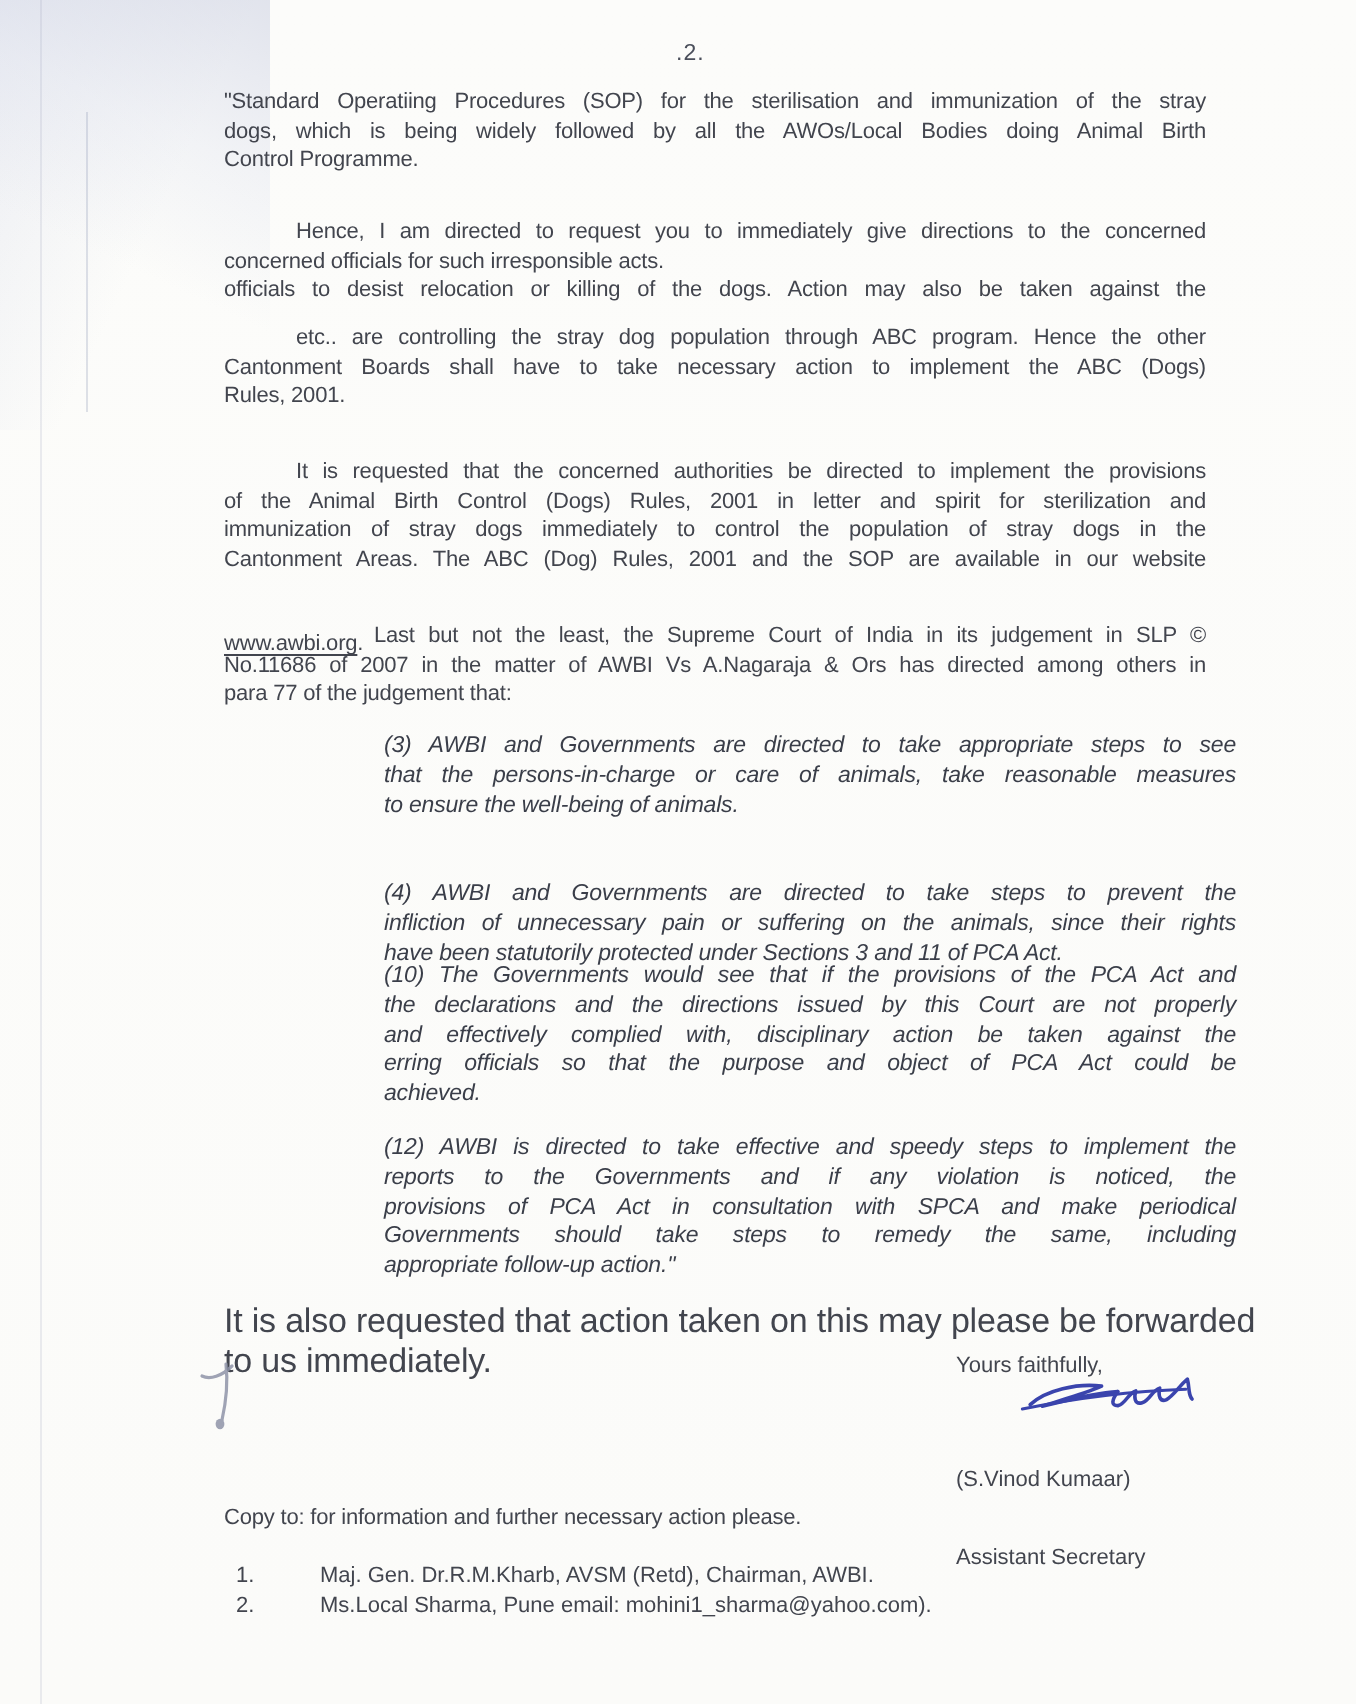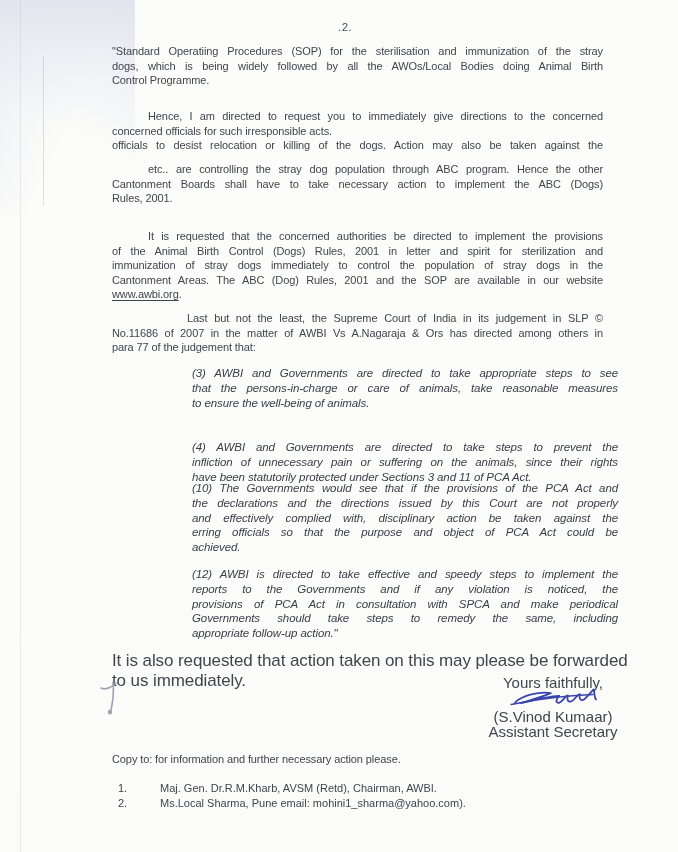--- a/index.html
+++ b/index.html
@@ -40,32 +40,32 @@
     position: absolute; left: 148px; width: 426px;
     font-style: italic;
     font-size: 11.5px; line-height: 14.8px; letter-spacing: -0.1px;
     color: #3a3e49;
     margin-left: 44px;
   }
   .ln { white-space: nowrap; text-align: justify; text-align-last: justify; text-justify: inter-word; }
   .ln.last { text-align-last: left; }
   .ind36 .ln:first-child { text-indent: 36px; }
   .ind75 .ln:first-child { text-indent: 75px; }
-  .linkline { white-space: nowrap; }
+  .linkline { white-space: nowrap; margin-top: 28px; }
   .weblink { text-decoration: underline; text-underline-offset: 2px; }
   .closing {
     position: absolute; left: 112px; top: 651px; width: 520px;
     font-size: 17px; letter-spacing: -0.1px;
   }
   .signoff {
     position: absolute; left: 478px; top: 676px; width: 150px;
-    text-align: center; font-size: 15px; line-height: 14px;
+    text-align: left; font-size: 11px; line-height: 14px;
   }
   .signoff .sig-svg { display: block; margin: -4px auto -3px auto; transform: rotate(-2deg); }
-  .signoff .name, .signoff .title { line-height: 15.3px; }
+  .signoff .name, .signoff .title { line-height: 15.3px; margin-top: 24px; }
   .copy-heading {
     position: absolute; left: 112px; top: 753px; width: 480px;
     font-size: 11px; letter-spacing: -0.1px;
   }
   .copy-list { position: absolute; left: 118px; top: 781px; width: 480px; font-size: 11px; }
   .copy-row { display: flex; line-height: 15.2px; }
   .copy-row .num { width: 42px; flex: 0 0 42px; }
   .pen-mark { position: absolute; left: 96px; top: 678px; }
 </style>
 </head>

